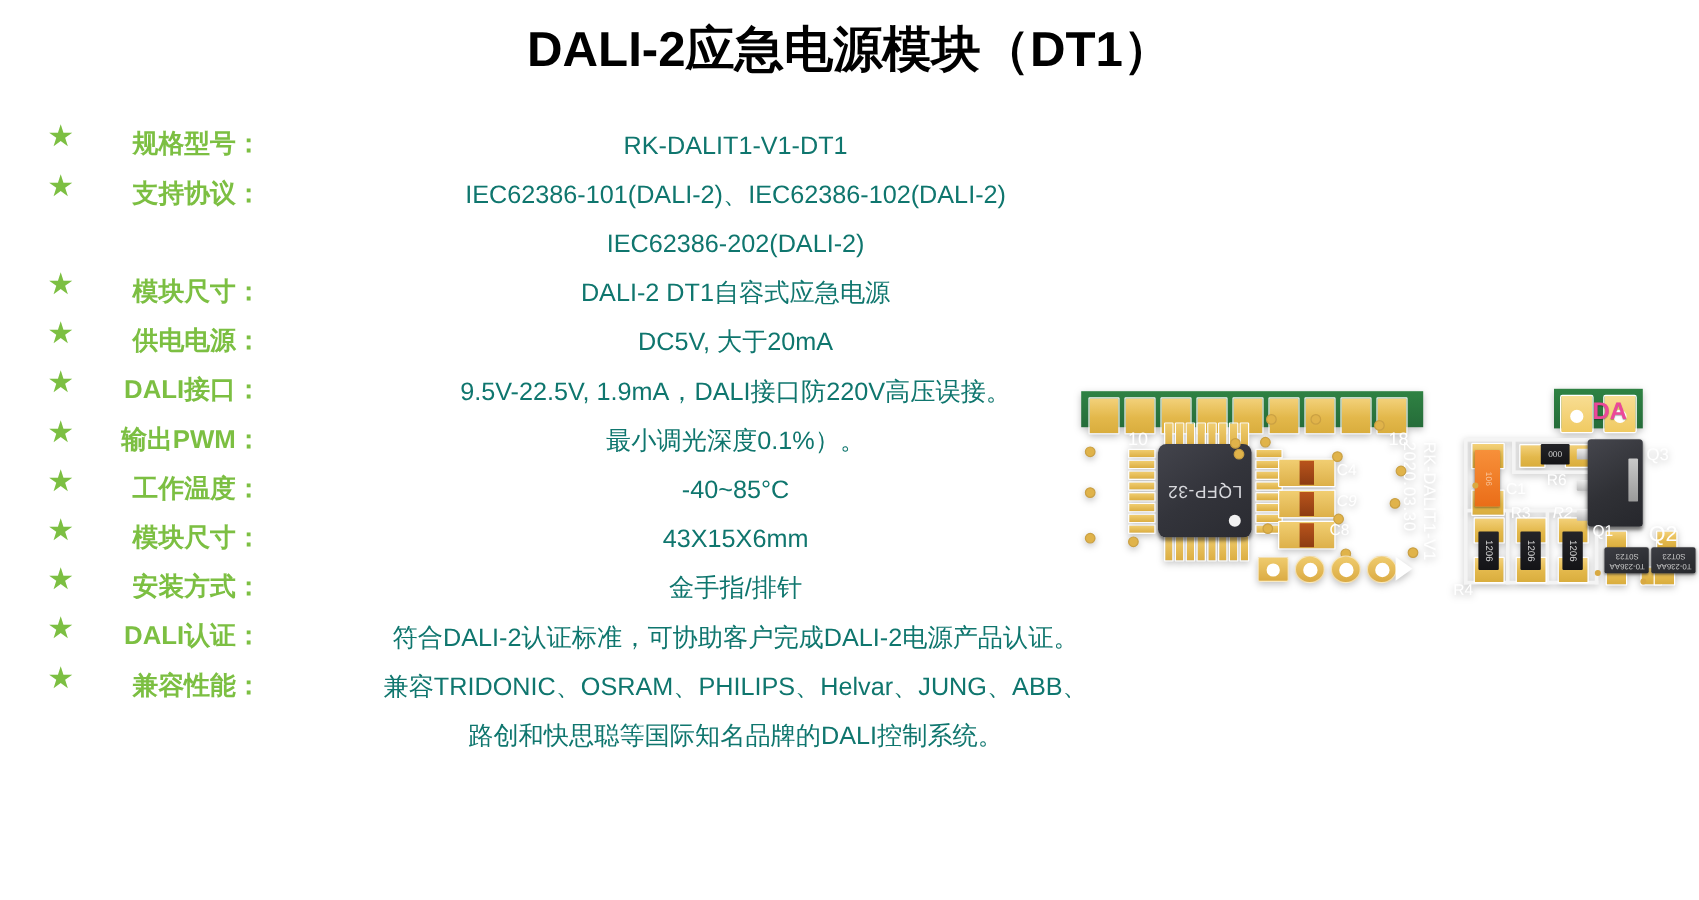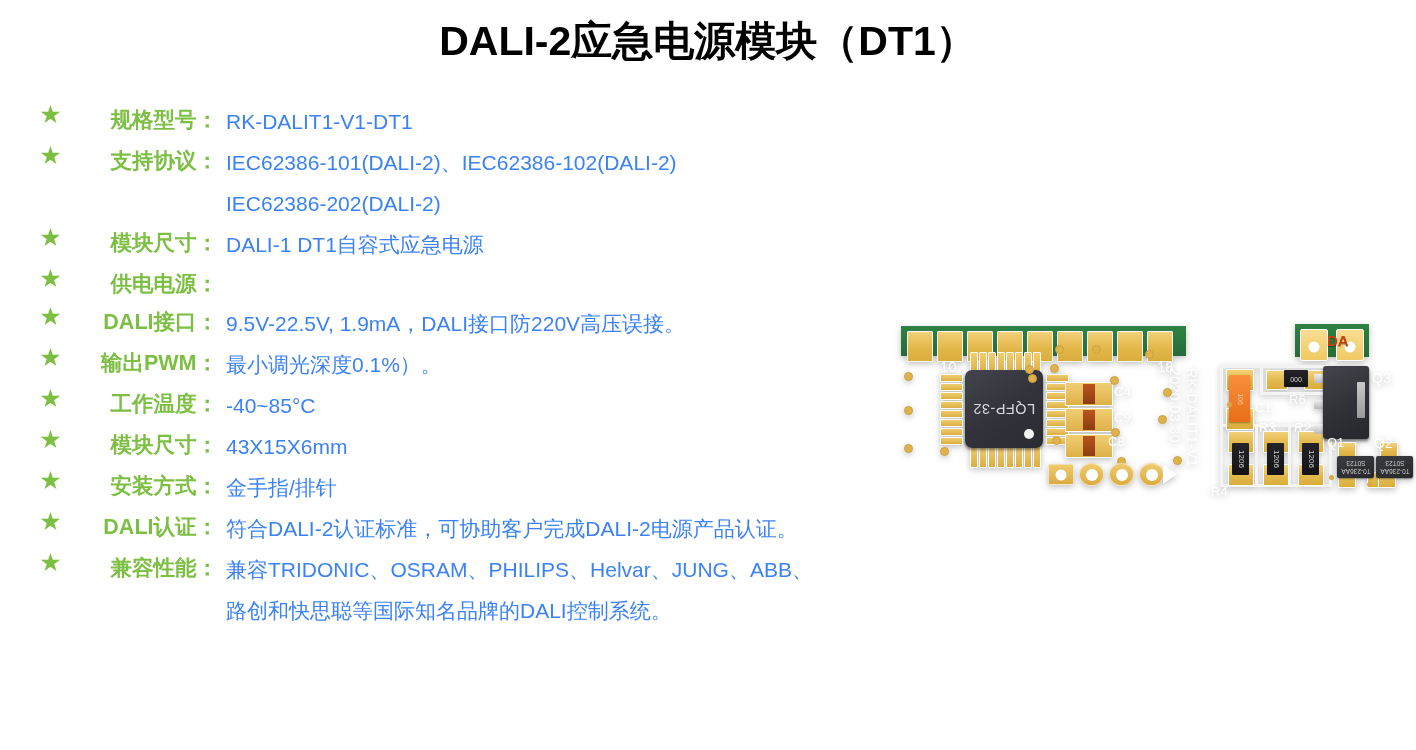--- a/index.html
+++ b/index.html
@@ -58,24 +58,25 @@
     padding-right:0px;
     color:#7cbf42;
     font-weight:bold;
     font-size:21.5px;
     line-height:38px;
     white-space:nowrap;
   }
   .value-cell{
     flex:1 1 auto;
     padding-left:8px;
-    color:#3b82f6;
+    color:#0f766e;
     font-size:21px;
     line-height:38px;
     white-space:nowrap;
+    text-align:center;
   }
   .value-cell .vline{display:block;line-height:41px;}
 
   
   .pcb-wrap{
     position:absolute;
     left:880px;top:312px;
     width:528px;height:206px;
   }
   .pcb{
@@ -108,21 +109,21 @@
     background:linear-gradient(180deg,#f8dd92 0%,#f0ca62 100%);
     border:1.5px solid #ffffff;
     border-radius:2px;
   }
   .pad-da .hole{
     position:absolute;left:50%;top:56%;transform:translate(-50%,-50%);
     width:11px;height:11px;border-radius:50%;background:#ffffff;
   }
   .da-label{
     position:absolute;
-    color:#c2410c;font-size:15px;font-weight:600;
+    color:#ec4899;font-size:20px;font-weight:600;
     text-shadow:0 1px 1px rgba(0,0,0,.35);
     text-align:right;
   }
 
   
   .silk{
     position:absolute;
     color:#ffffff;
     font-size:15px;
     font-family:"Liberation Sans",sans-serif;
@@ -325,29 +326,32 @@
         <span class="vline">IEC62386-202(DALI-2)</span>
       </div>
     </div>
 
     <div class="spec-row">
       <div class="star-cell">
         <span class="star">★</span>
       </div>
       <div class="label-cell">模块尺寸：</div>
       <div class="value-cell">
-        <span class="vline">DALI-1 DT1自容式应急电源</span>
+        <span class="vline">DALI-2 DT1自容式应急电源</span>
       </div>
     </div>
 
     <div class="spec-row">
       <div class="star-cell">
         <span class="star">★</span>
       </div>
       <div class="label-cell">供电电源：</div>
+      <div class="value-cell">
+        <span class="vline">DC5V, 大于20mA</span>
+      </div>
     </div>
 
     <div class="spec-row">
       <div class="star-cell">
         <span class="star">★</span>
       </div>
       <div class="label-cell">DALI接口：</div>
       <div class="value-cell">
         <span class="vline">9.5V-22.5V, 1.9mA，DALI接口防220V高压误接。</span>
       </div>
@@ -600,21 +604,21 @@
       <div class="silk-sm" style="left:447px;top:123px;font-size:13px;">Q1</div>
 
       <div class="pad" style="left:500px;top:130px;width:16px;height:14px;"></div>
       <div class="pad" style="left:498px;top:160px;width:16px;height:14px;"></div>
       <div class="sot" style="left:496px;top:144px;">
         <span class="st">
           <span>T0-236AA</span><br>
           <span>S0T23</span>
         </span>
       </div>
-      <div class="silk-sm" style="left:494px;top:123px;font-size:14px;">Q2</div>
+      <div class="silk-sm" style="left:494px;top:123px;font-size:18px;">Q2</div>
 
       <div class="via-s" style="left:449px;top:163px;"></div>
       <div class="via-s" style="left:487px;top:170px;"></div>
       <div class="via-s" style="left:347px;top:90px;"></div>
 
     </div>
   </div>
 
 </div>
 

